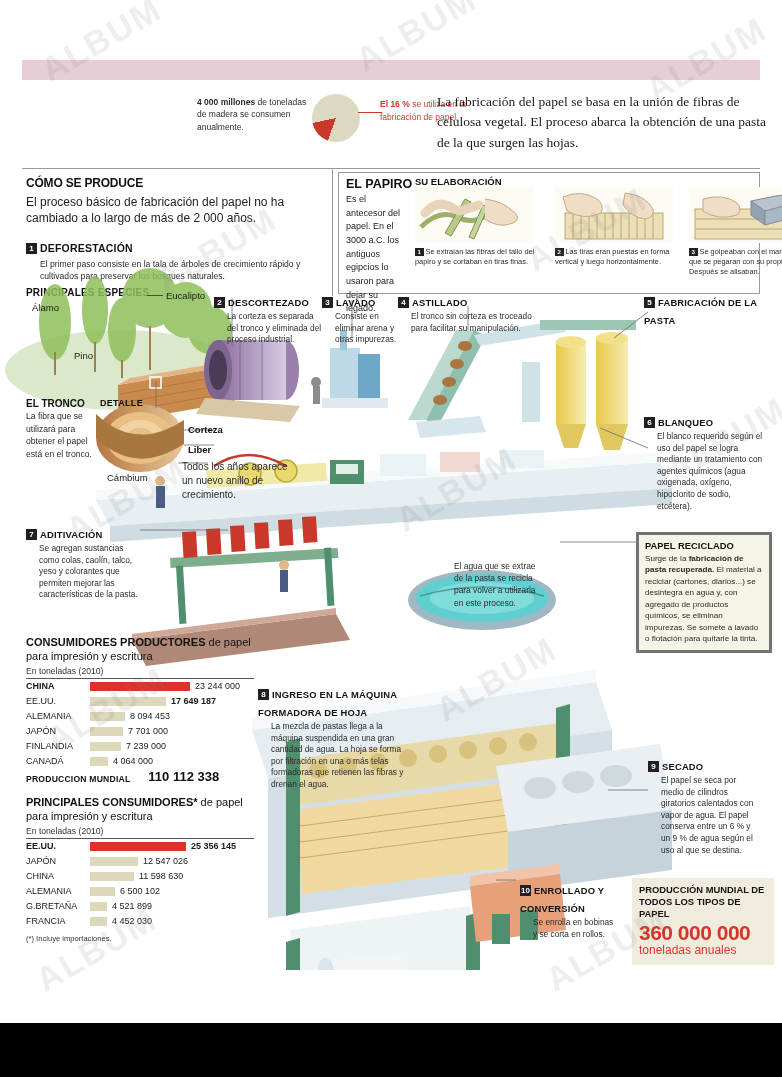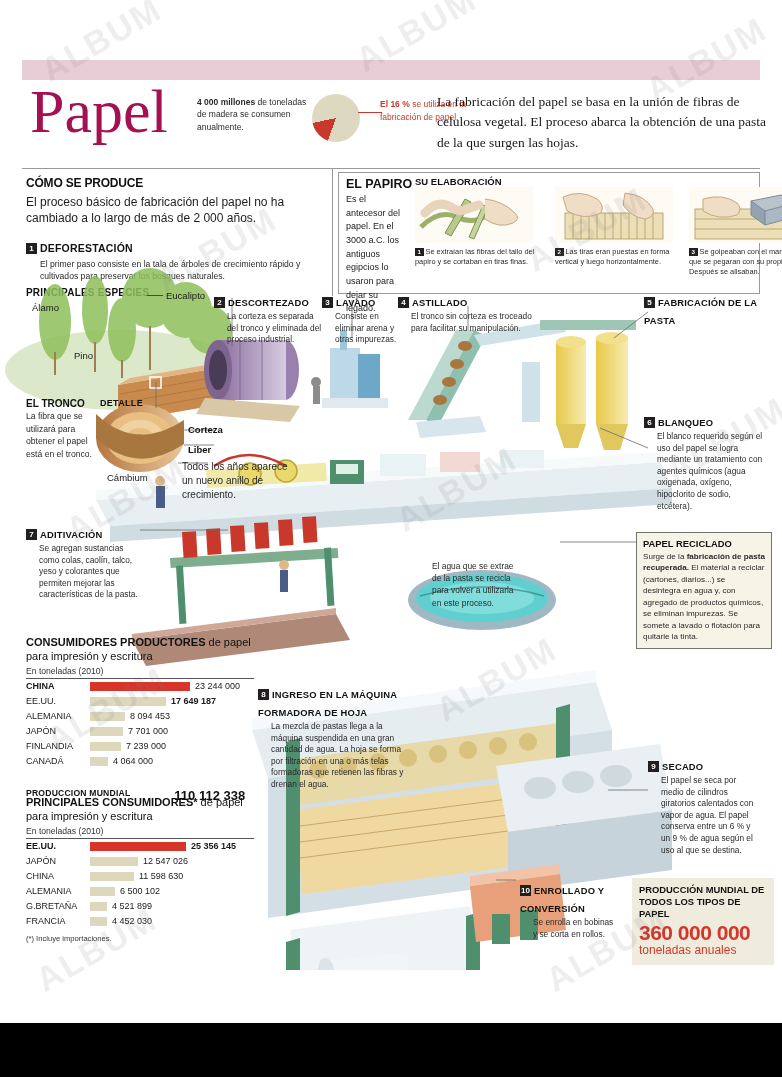--- a/index.html
+++ b/index.html
@@ -107,29 +107,29 @@
   .chart-title .lt { font-weight:400; }
   .chart-sub { font-size:8.6px; color:#333; margin-top:2px; }
   .chart-rule { height:1px; background:#555; margin-top:2px; }
   .row { display:flex; align-items:center; height:15px; }
   .row .nm { width:64px; font-size:9px; color:#1a1a1a; }
   .row .nm.hi { font-weight:700; }
   .bar { height:9px; background:#ddd8bc; }
   .bar.red { background:#d7352a; }
   .val { font-size:9px; color:#1a1a1a; margin-left:5px; white-space:nowrap;}
   .val.hi { font-weight:700; }
-  .totrow { display:flex; align-items:flex-start; margin-top:19px;gap:26px; }
+  .totrow { display:flex; align-items:flex-end; margin-top:0; }
   .totlbl { font-size:8.6px; font-weight:700; color:#111; letter-spacing:0.2px;}
   .totval { font-size:13px; font-weight:700; color:#111; margin-left:18px;}
   .foot { font-size:7.6px; color:#333; margin-top:5px; }
 
   
   .recbox {
     position:absolute; left:636px; top:532px; width:136px;
-    background:#f6f3e7; border:1px solid #737373; padding:5px 6px; z-index:6;
+    background:#f6f3e7; border:3px solid #737373; padding:5px 6px; z-index:6;
   }
   .recbox h4 { font-size:9.4px; font-weight:700; color:#111; margin-bottom:2px;}
   .recbox p { font-size:8.1px; color:#2a2a2a; line-height:1.42; }
   .recbox b { font-weight:700; }
 
   .prodbox {
     position:absolute; left:632px; top:878px; width:142px;
     background:#efecdd; padding:6px 7px 8px 7px; z-index:6;
   }
   .prodbox .ph { font-size:9.4px; font-weight:700; color:#111; line-height:1.25;}
@@ -144,21 +144,20 @@
   .blackbar { position:absolute; left:0; top:1023px; width:782px; height:54px; background:#000; z-index:20;}
 </style>
 </head>
 <body>
 
 <div class="poster">
 
   <div class="topbar"></div>
 
   <div class="header">
-    <div class="title">Papel</div>
     <div class="subnote">
       <b>4 000 millones</b><span> de toneladas de madera se consumen anualmente.</span>
     </div>
     <div class="piewrap">
       <div class="pie"></div>
       <div class="pieline"></div>
       <div class="pielabel">
         <b>El 16 %</b><span> se utiliza en la fabricación de papel.</span>
       </div>
     </div>
@@ -518,21 +517,21 @@
   <div class="callout" style="left:648px;top:756px;width:110px;z-index:6;">
     <span class="stepnum">9</span><span class="steptitle">SECADO</span>
     <div class="stepbody">El papel se seca por medio de cilindros giratorios calentados con vapor de agua. El papel conserva entre un 6 % y un 9 % de agua según el uso al que se destina.</div>
   </div>
 
   <div class="callout" style="left:520px;top:880px;width:96px;z-index:6;">
     <span class="stepnum">10</span><span class="steptitle">ENROLLADO Y CONVERSIÓN</span>
     <div class="stepbody">Se enrolla en bobinas y se corta en rollos.</div>
   </div>
 
-  <div style="position:absolute;left:432px;top:560px;width:84px;font-size:8.4px;color:#2a2a2a;line-height:1.45;z-index:6;">El agua que se extrae de la pasta se recicla para volver a utilizarla en este proceso.</div>
+  <div style="position:absolute;left:454px;top:560px;width:84px;font-size:8.4px;color:#2a2a2a;line-height:1.45;z-index:6;">El agua que se extrae de la pasta se recicla para volver a utilizarla en este proceso.</div>
 
   <div class="recbox">
     <h4>PAPEL RECICLADO</h4>
     <p><span>Surge de la </span><b>fabricación de pasta recuperada.</b><span> El material a reciclar (cartones, diarios...) se desintegra en agua y, con agregado de productos químicos, se eliminan impurezas. Se somete a lavado o flotación para quitarle la tinta.</span></p>
   </div>
 
   <div class="chartbox" style="top:636px;">
     <div class="chart-title"><span>CONSUMIDORES PRODUCTORES</span><span class="lt"> de papel para impresión y escritura</span></div>
     <div class="chart-sub">En toneladas (2010)</div>
     <div class="chart-rule"></div>

